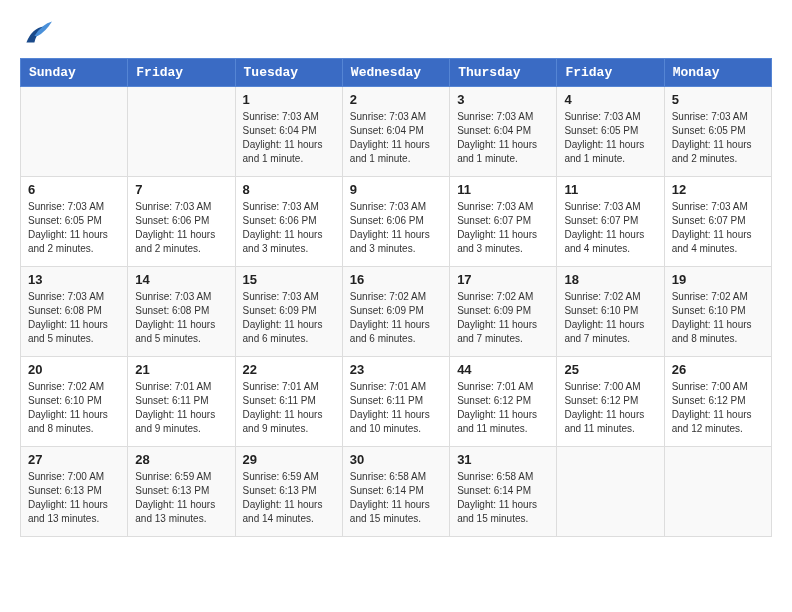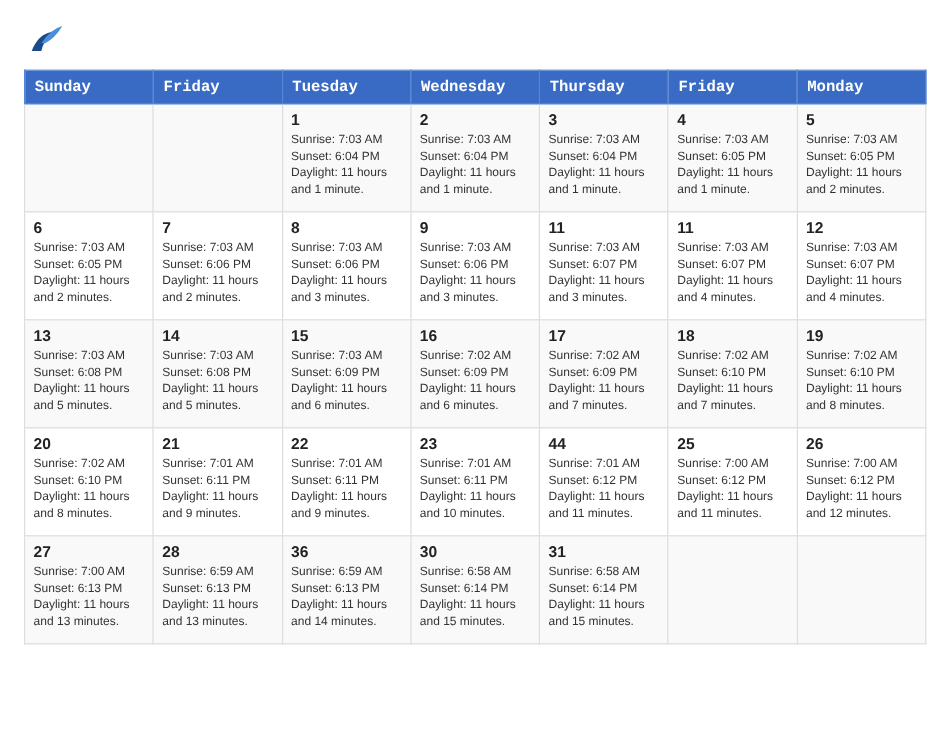--- a/index.html
+++ b/index.html
@@ -290,21 +290,21 @@
 Sunset: 6:13 PM
 Daylight: 11 hours and 13 minutes.</div>
         </td>
         <td>
           <span class="day-number">28</span>
           <div class="cell-content" style="white-space: pre-line;">Sunrise: 6:59 AM
 Sunset: 6:13 PM
 Daylight: 11 hours and 13 minutes.</div>
         </td>
         <td>
-          <span class="day-number">36</span>
+          <span class="day-number">29</span>
           <div class="cell-content" style="white-space: pre-line;">Sunrise: 6:59 AM
 Sunset: 6:13 PM
 Daylight: 11 hours and 14 minutes.</div>
         </td>
         <td>
           <span class="day-number">30</span>
           <div class="cell-content" style="white-space: pre-line;">Sunrise: 6:58 AM
 Sunset: 6:14 PM
 Daylight: 11 hours and 15 minutes.</div>
         </td>

